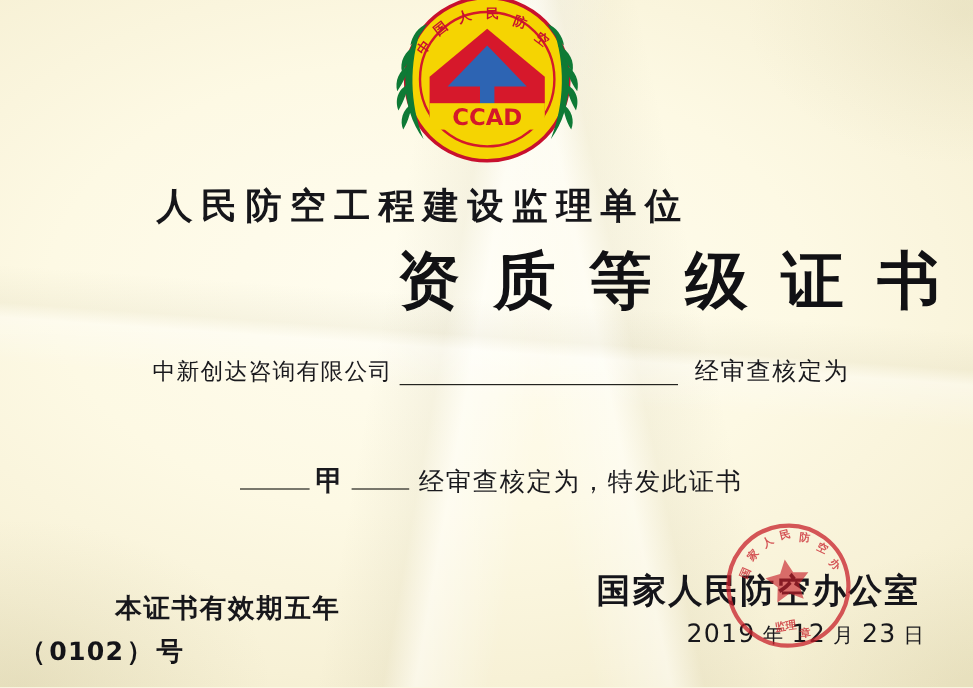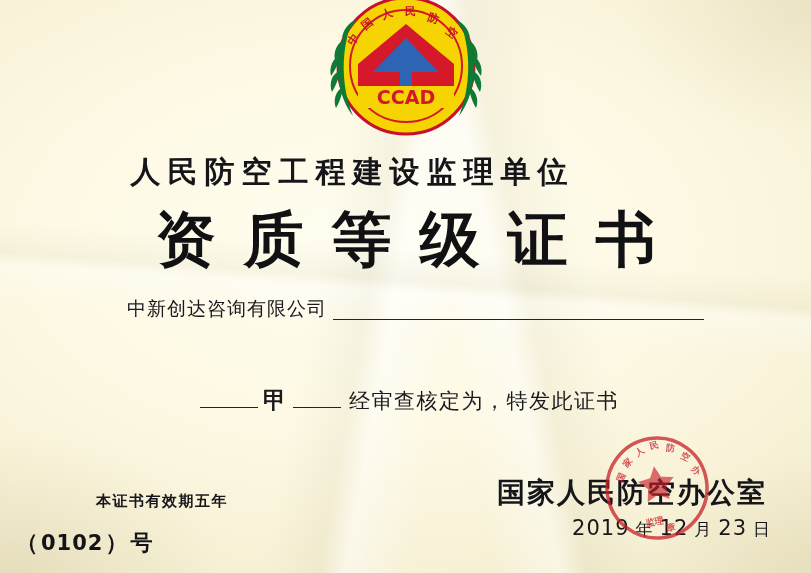--- a/index.html
+++ b/index.html
@@ -75,22 +75,22 @@
     letter-spacing: 7px;
     color: #16161a;
     text-indent: 7px;
     font-family: "DejaVu Sans", "Liberation Sans", sans-serif;
   }
   .title-line2 {
     position: absolute;
     top: 200px;
     left: 0;
     width: 811px;
-    text-align: center;
-    font-size: 60px;
+    text-align: right;
+    font-size: 52px;
     font-weight: bold;
     letter-spacing: 28px;
     text-indent: 28px;
     color: #111114;
     font-family: "DejaVu Sans", "Liberation Sans", sans-serif;
   }
 
   
   .row {
     position: absolute;
@@ -153,21 +153,21 @@
     letter-spacing: 1.5px;
     white-space: nowrap;
     padding-left: 8px;
   }
 
   
   .valid-note {
     position: absolute;
     left: 96px;
     top: 492px;
-    font-size: 15px;
+    font-size: 22px;
     font-weight: bold;
     letter-spacing: 1.5px;
     color: #17171b;
     font-family: Liberation Serif, serif;
   }
   .cert-number {
     position: absolute;
     left: 14px;
     top: 528px;
     font-size: 22px;
@@ -281,20 +281,21 @@
       </g>
     </svg>
   </div>
 
   <div class="title-line1">人民防空工程建设监理单位</div>
   <div class="title-line2">资质等级证书</div>
 
   <div class="row row-company">
     <span class="company-name">中新创达咨询有限公司</span>
     <span class="fill-line"></span>
+    <span class="after-company">经审查核定为</span>
   </div>
 
   <div class="row row-grade">
     <span class="grade-underline-left"></span>
     <span class="grade-value">甲</span>
     <span class="grade-underline-right"></span>
     <span class="grade-tail">经审查核定为，特发此证书</span>
   </div>
 
   <div class="valid-note">本证书有效期五年</div>

